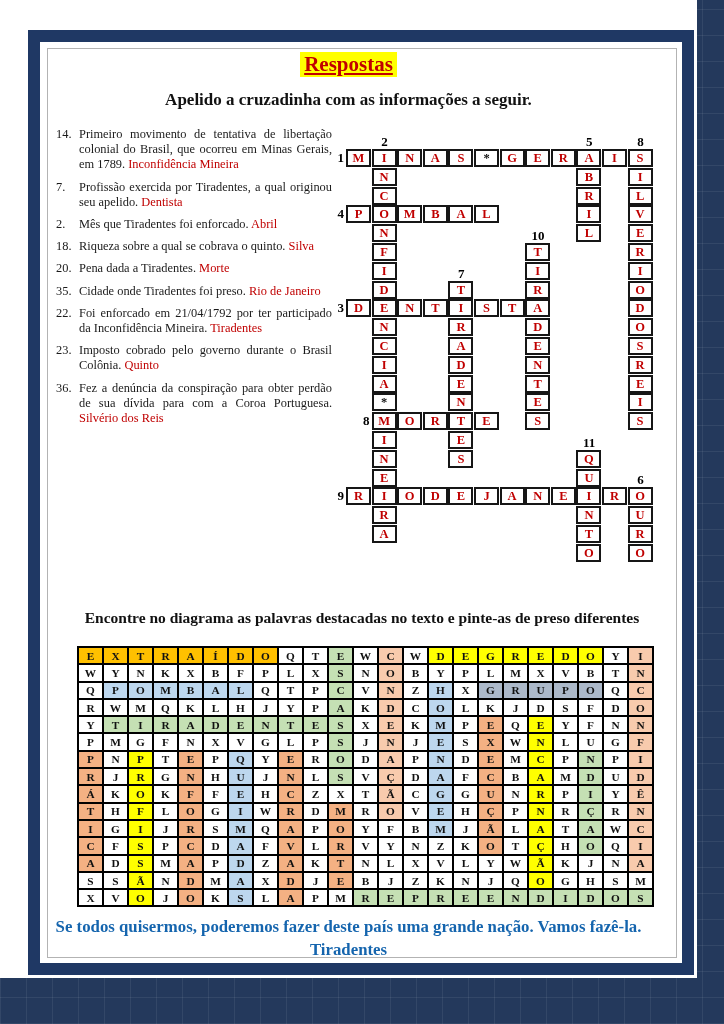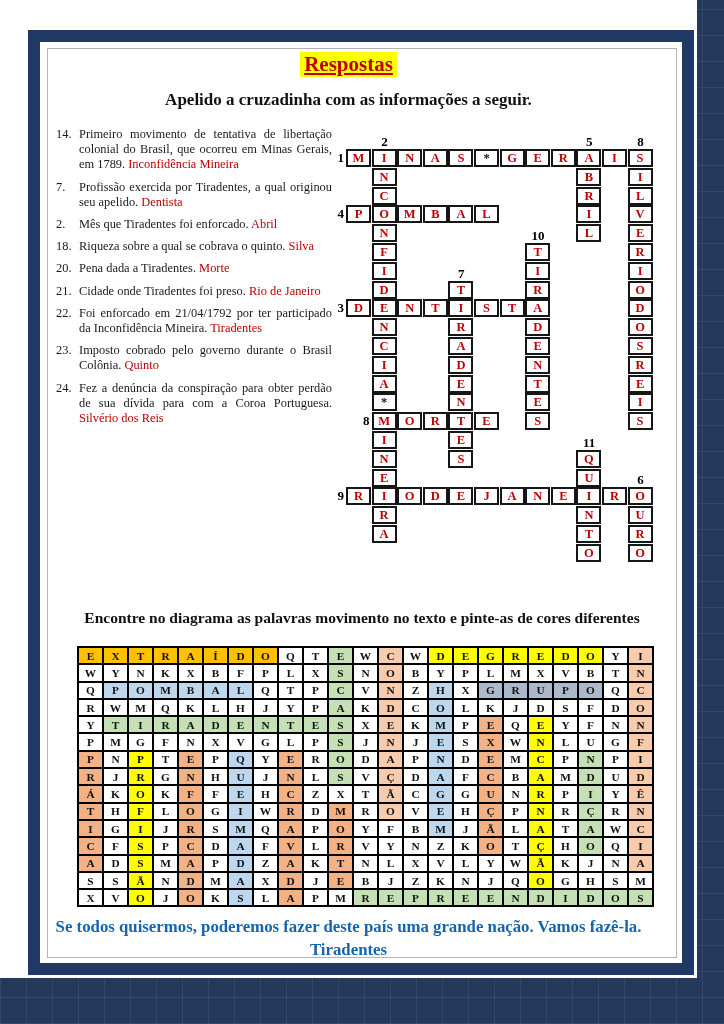--- a/index.html
+++ b/index.html
@@ -75,33 +75,33 @@
       </div>
       <div class="clue">
         <div class="clue-num">18.</div>
         <div class="clue-text">Riqueza sobre a qual se cobrava o quinto. <span class="clue-answer">Silva</span></div>
       </div>
       <div class="clue">
         <div class="clue-num">20.</div>
         <div class="clue-text">Pena dada a Tiradentes. <span class="clue-answer">Morte</span></div>
       </div>
       <div class="clue">
-        <div class="clue-num">21.</div>
+        <div class="clue-num">35.</div>
         <div class="clue-text">Cidade onde Tiradentes foi preso. <span class="clue-answer">Rio de Janeiro</span></div>
       </div>
       <div class="clue">
         <div class="clue-num">22.</div>
         <div class="clue-text">Foi enforcado em 21/04/1792 por ter participado da Inconfidência Mineira. <span class="clue-answer">Tiradentes</span></div>
       </div>
       <div class="clue">
         <div class="clue-num">23.</div>
         <div class="clue-text">Imposto cobrado pelo governo durante o Brasil Colônia. <span class="clue-answer">Quinto</span></div>
       </div>
       <div class="clue">
-        <div class="clue-num">24.</div>
+        <div class="clue-num">36.</div>
         <div class="clue-text">Fez a denúncia da conspiração para obter perdão de sua dívida para com a Coroa Portuguesa. <span class="clue-answer">Silvério dos Reis</span></div>
       </div>
     </div>
 
   <div class="crossword" id="crossword">
       <div class="cw-cell" style="left: 0px; top: 0px;">M</div>
       <div class="cw-cell" style="left: 25.6px; top: 0px;">I</div>
       <div class="cw-cell" style="left: 51.2px; top: 0px;">N</div>
       <div class="cw-cell" style="left: 76.8px; top: 0px;">A</div>
       <div class="cw-cell" style="left: 102.4px; top: 0px;">S</div>
@@ -209,21 +209,21 @@
       <div class="cw-label left" style="left: -18px; top: 56.4px;">4</div>
       <div class="cw-label top" style="left: 179.2px; top: 79px;">10</div>
       <div class="cw-label top" style="left: 102.4px; top: 116.6px;">7</div>
       <div class="cw-label left" style="left: -18px; top: 150.4px;">3</div>
       <div class="cw-label left" style="left: 7.6px; top: 263.2px;">8</div>
       <div class="cw-label top" style="left: 230.4px; top: 285.8px;">11</div>
       <div class="cw-label top" style="left: 281.6px; top: 323.4px;">6</div>
       <div class="cw-label left" style="left: -18px; top: 338.4px;">9</div>
     </div>
 
-  <div class="ws-heading">Encontre no diagrama as palavras movimento no texto e pinte-as de cores diferentes</div>
+  <div class="ws-heading">Encontre no diagrama as palavras destacadas no texto e pinte-as de preso diferentes</div>
   <div class="wordsearch" id="wordsearch">
       <div class="ws-cell" style="background: rgb(255, 192, 0);">E</div>
       <div class="ws-cell" style="background: rgb(255, 192, 0);">X</div>
       <div class="ws-cell" style="background: rgb(255, 192, 0);">T</div>
       <div class="ws-cell" style="background: rgb(255, 192, 0);">R</div>
       <div class="ws-cell" style="background: rgb(255, 192, 0);">A</div>
       <div class="ws-cell" style="background: rgb(255, 192, 0);">Í</div>
       <div class="ws-cell" style="background: rgb(255, 192, 0);">D</div>
       <div class="ws-cell" style="background: rgb(255, 192, 0);">O</div>
       <div class="ws-cell" style="background: rgb(255, 255, 255);">Q</div>

